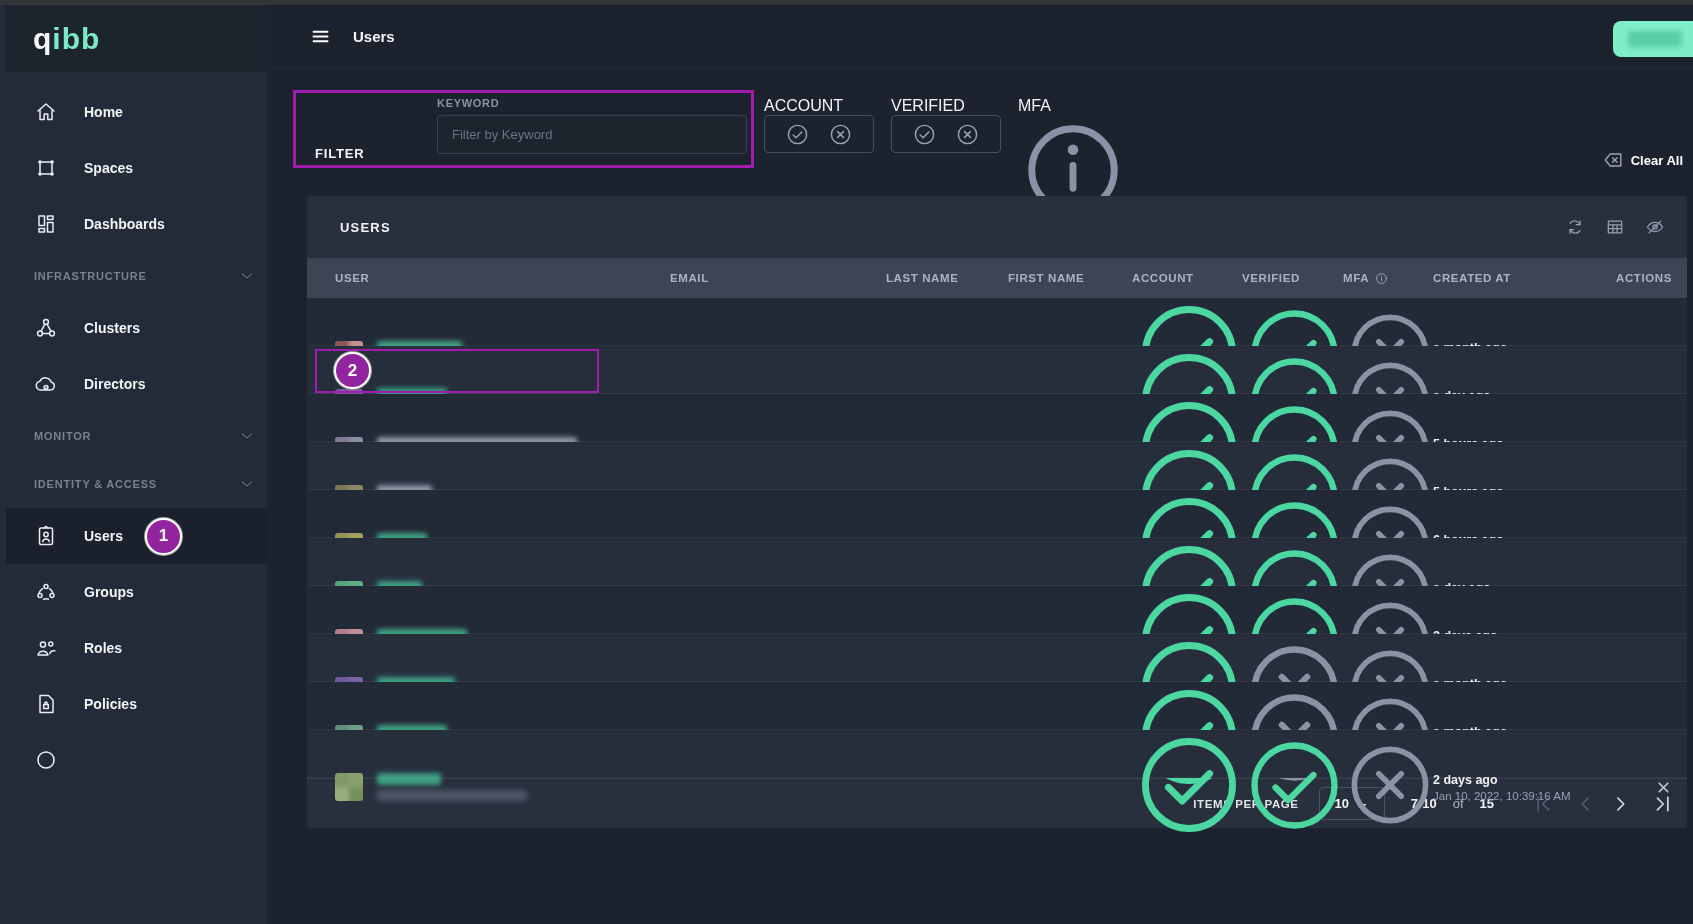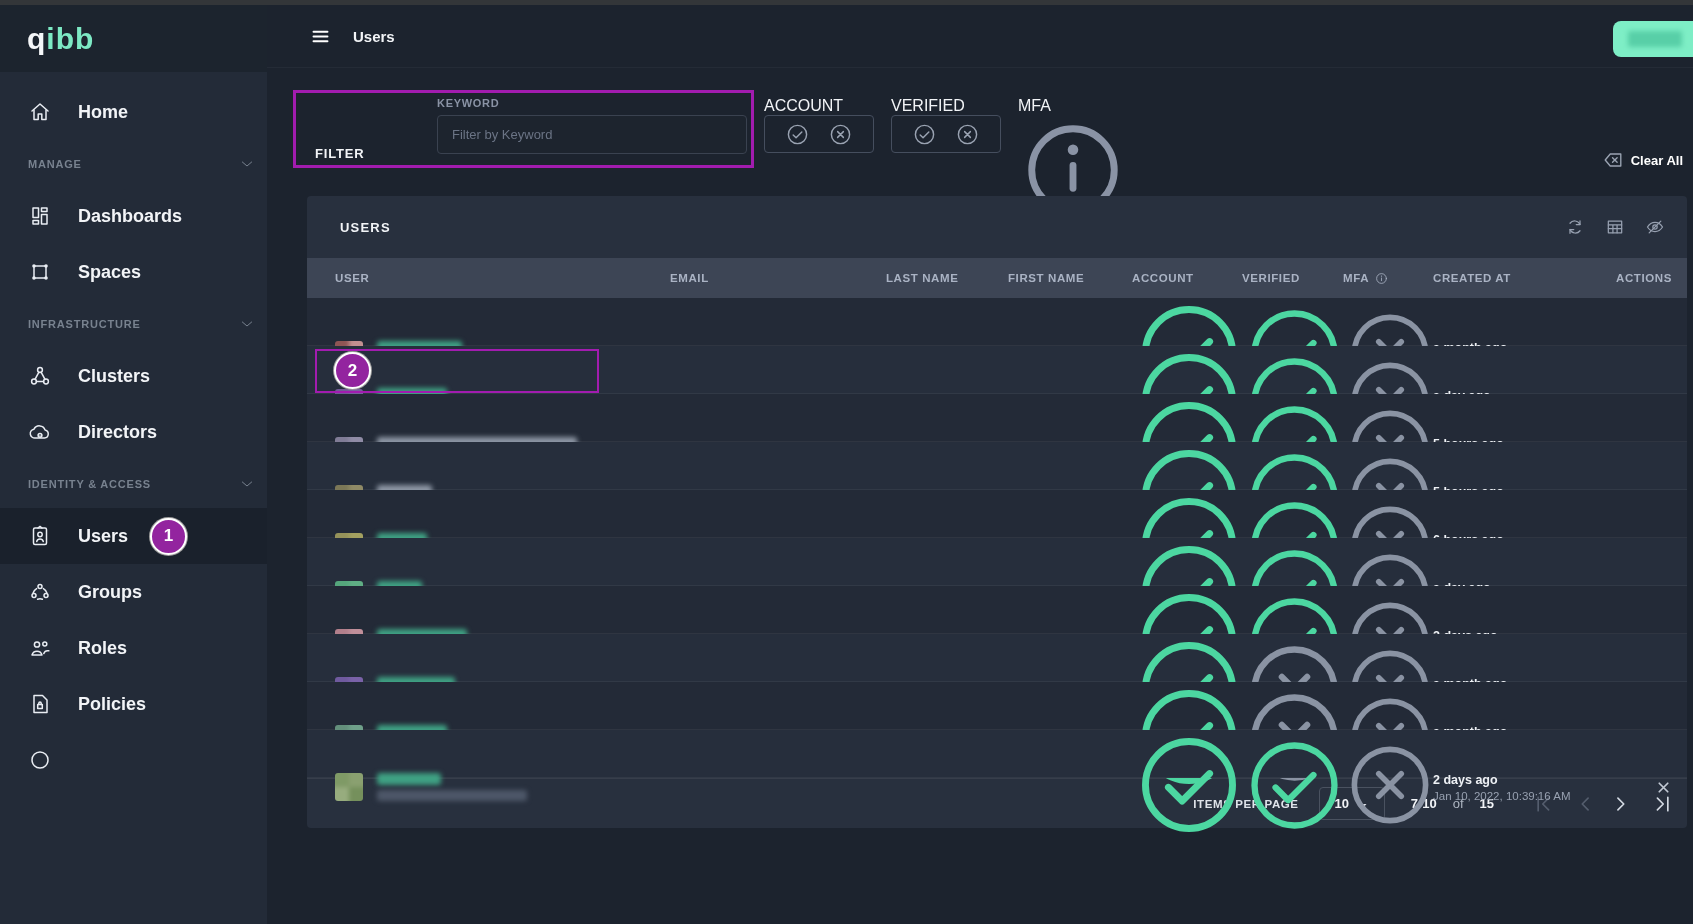--- a/index.html
+++ b/index.html
@@ -2,29 +2,29 @@
 <html><head>
 <meta charset="utf-8">
 <style>
   * { margin:0; padding:0; box-sizing:border-box; }
   html,body { width:1693px; height:924px; overflow:hidden; background:#1c232e;
     font-family:"Liberation Sans", sans-serif; color:#f2f4f7; }
   .page { position:relative; width:1693px; height:924px; }
   .topstrip { position:absolute; left:0; top:0; width:100%; height:5px; background:#333639; z-index:5; }
 
   
-  .sidebar { position:absolute; left:0; top:5px; width:267px; height:919px; background:#232b38; z-index:2; }
+  .sidebar { position:absolute; left:0; top:5px; width:267px; height:919px; background:#232b38; z-index:2;padding-left:6px; }
   .logo-area { height:67px; background:#1c242e; display:flex; align-items:center; padding-left:27px; }
   .logo { font-size:30px; font-weight:bold; letter-spacing:1px; }
   .logo .q { color:#f5f7f9; } .logo .rest { color:#7de9c4; }
   .nav { padding-top:12px; }
   .nav-item { height:56px; display:flex; align-items:center; padding-left:28px; cursor:pointer; position:relative; }
   .nav-item.active { background:#1a212c; }
   .nicon { width:24px; height:24px; color:#e9edf3; flex:0 0 24px; }
-  .nlabel { margin-left:26px; font-size:18px; font-weight:bold; color:#f2f4f7; }
+  .nlabel { margin-left:26px; font-size:14px; font-weight:bold; color:#f2f4f7; }
   .nav-sec { height:48px; display:flex; align-items:center; padding:0 12px 0 28px; }
   .nav-sec span { font-size:11px; font-weight:bold; letter-spacing:.8px; color:#78828f; flex:1; }
   .nav-sec .chev { width:16px; height:16px; color:#78828f; }
 
   
   .main { position:absolute; left:267px; top:5px; width:1426px; height:919px; background:#1c232e; }
   .topbar { height:63px; display:flex; align-items:center; padding-left:43px; border-bottom:1px solid rgba(255,255,255,.04); }
   .hamburger { width:21px; height:21px; color:#fff; cursor:pointer; }
   .page-title { margin-left:22px; font-size:15px; font-weight:bold; }
   .action-btn { position:absolute; left:1346px; top:16px; width:95px; height:36px; background:#7eeec6;
@@ -129,45 +129,39 @@
       <div class="logo"><span class="q">q</span><span class="rest">ibb</span></div>
     </div>
     <div class="nav">
         <div class="nav-item">
           <span class="nicon"><svg class="ic " viewBox="0 0 24 24">
               <path d="M4 11 12 4l8 7"></path>
               <path d="M6 10v9.5h4.2V14h3.6v5.5H18V10"></path>
             </svg></span>
           <span class="nlabel">Home</span>
         </div>
-        <div class="nav-sec">
-          <span>MANAGE</span>
-          <svg class="ic chev" viewBox="0 0 24 24">
-            <path d="M5 9l7 6 7-6"></path>
-          </svg>
-        </div>
-        <div class="nav-item">
-          <span class="nicon"><svg class="ic " viewBox="0 0 24 24">
-              <rect x="5" y="4" width="5.5" height="9.5"></rect>
-              <rect x="5" y="16.5" width="5.5" height="3.5"></rect>
-              <rect x="13.5" y="4" width="5.5" height="3.5"></rect>
-              <rect x="13.5" y="10.5" width="5.5" height="9.5"></rect>
-            </svg></span>
-          <span class="nlabel">Dashboards</span>
-        </div>
         <div class="nav-item">
           <span class="nicon"><svg class="ic " viewBox="0 0 24 24">
               <rect x="6" y="6" width="12" height="12"></rect>
               <circle class="f" cx="6" cy="6" r="1.8"></circle>
               <circle class="f" cx="18" cy="6" r="1.8"></circle>
               <circle class="f" cx="6" cy="18" r="1.8"></circle>
               <circle class="f" cx="18" cy="18" r="1.8"></circle>
             </svg></span>
           <span class="nlabel">Spaces</span>
         </div>
+        <div class="nav-item">
+          <span class="nicon"><svg class="ic " viewBox="0 0 24 24">
+              <rect x="5" y="4" width="5.5" height="9.5"></rect>
+              <rect x="5" y="16.5" width="5.5" height="3.5"></rect>
+              <rect x="13.5" y="4" width="5.5" height="3.5"></rect>
+              <rect x="13.5" y="10.5" width="5.5" height="9.5"></rect>
+            </svg></span>
+          <span class="nlabel">Dashboards</span>
+        </div>
         <div class="nav-sec">
           <span>INFRASTRUCTURE</span>
           <svg class="ic chev" viewBox="0 0 24 24">
             <path d="M5 9l7 6 7-6"></path>
           </svg>
         </div>
         <div class="nav-item">
           <span class="nicon"><svg class="ic " viewBox="0 0 24 24">
               <circle cx="12" cy="6" r="2.4"></circle>
               <circle cx="6" cy="17.5" r="2.4"></circle>
@@ -176,20 +170,26 @@
             </svg></span>
           <span class="nlabel">Clusters</span>
         </div>
         <div class="nav-item">
           <span class="nicon"><svg class="ic " viewBox="0 0 24 24">
               <path d="M7.5 18h9a4 4 0 0 0 .6-7.9A6 6 0 0 0 6 9.2 4.3 4.3 0 0 0 7.5 18z"></path>
               <circle cx="12" cy="15.3" r="1.9"></circle>
               <circle class="f" cx="12" cy="15.3" r="0.6"></circle>
             </svg></span>
           <span class="nlabel">Directors</span>
+        </div>
+        <div class="nav-sec">
+          <span>MONITOR</span>
+          <svg class="ic chev" viewBox="0 0 24 24">
+            <path d="M5 9l7 6 7-6"></path>
+          </svg>
         </div>
         <div class="nav-sec">
           <span>IDENTITY &amp; ACCESS</span>
           <svg class="ic chev" viewBox="0 0 24 24">
             <path d="M5 9l7 6 7-6"></path>
           </svg>
         </div>
         <div class="nav-item active">
           <span class="nicon"><svg class="ic " viewBox="0 0 24 24">
               <rect x="5.5" y="4" width="13" height="16.5" rx="1.5"></rect>

